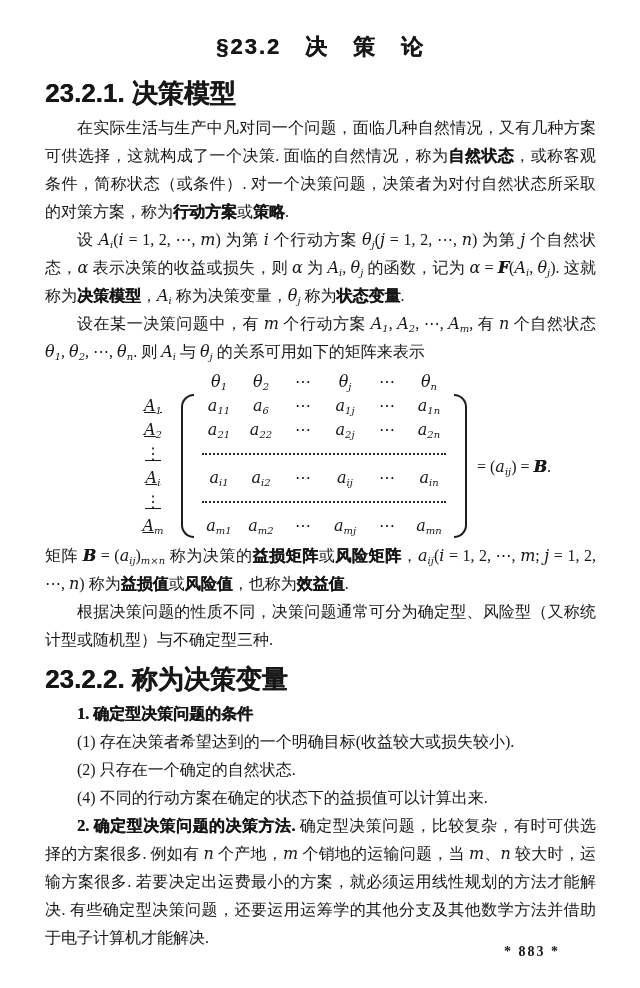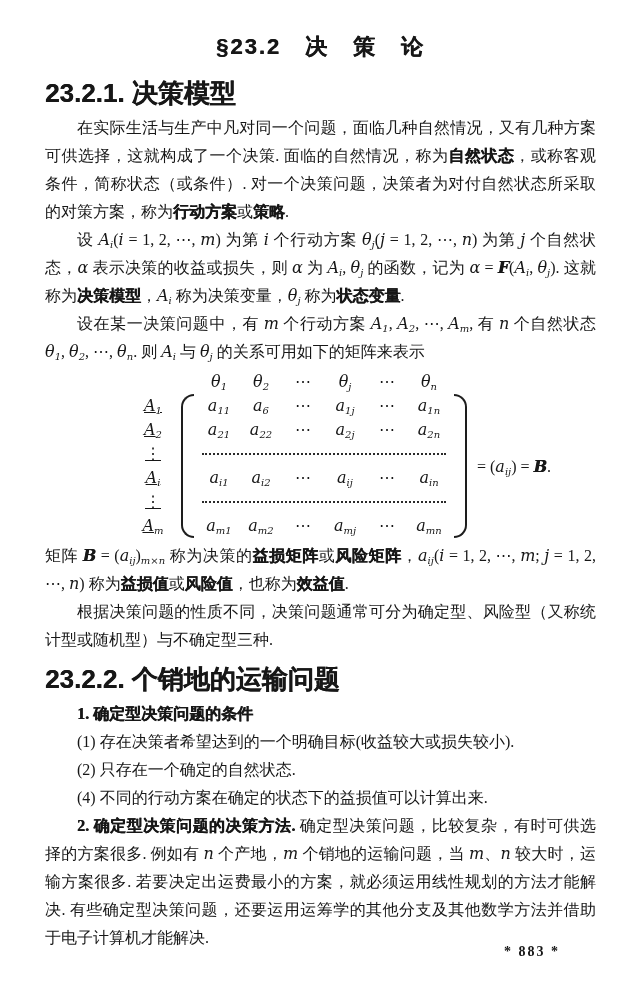--- a/index.html
+++ b/index.html
@@ -137,21 +137,21 @@
           <span class="mcell" style="grid-area: 7 / 4;">a<sub>m2</sub></span>
           <span class="mcell mdots" style="font-style: normal; grid-area: 7 / 5;">⋯</span>
           <span class="mcell" style="grid-area: 7 / 6;">a<sub>mj</sub></span>
           <span class="mcell mdots" style="font-style: normal; grid-area: 7 / 7;">⋯</span>
           <span class="mcell" style="grid-area: 7 / 8;">a<sub>mn</sub></span>
         </div>
         <div class="m-rhs"><span>= (</span><span class="it">a<sub>ij</sub></span><span>) = </span><span class="bd it">B</span><span>.</span></div>
       </div>
       <p class="para"><span>矩阵 </span><span class="bd it">B</span><span> = (</span><span class="it">a<sub>ij</sub></span><span>)<sub>m×n</sub></span><span> 称为决策的</span><span class="bd">益损矩阵</span><span>或</span><span class="bd">风险矩阵</span><span>，</span><span class="it">a<sub>ij</sub></span><span>(</span><span class="it">i</span><span> = 1, 2, ⋯, </span><span class="it">m</span><span>; </span><span class="it">j</span><span> = 1, 2, ⋯, </span><span class="it">n</span><span>) 称为</span><span class="bd">益损值</span><span>或</span><span class="bd">风险值</span><span>，也称为</span><span class="bd">效益值</span><span>.</span></p>
       <p class="para indent"><span>根据决策问题的性质不同，决策问题通常可分为确定型、风险型（又称统计型或随机型）与不确定型三种.</span></p>
-      <div class="sec-heading">23.2.2. 个销地的运输问题</div>
+      <div class="sec-heading">23.2.2. 称为决策变量</div>
       <p class="para indent"><span class="bd">1. 确定型决策问题的条件</span></p>
       <p class="para indent"><span>(1) 存在决策者希望达到的一个明确目标(收益较大或损失较小).</span></p>
       <p class="para indent"><span>(2) 只存在一个确定的自然状态.</span></p>
       <p class="para indent"><span>(4) 不同的行动方案在确定的状态下的益损值可以计算出来.</span></p>
       <p class="para indent"><span class="bd">2. 确定型决策问题的决策方法.</span><span>  确定型决策问题，比较复杂，有时可供选择的方案很多.  例如有 </span><span class="it">n</span><span> 个产地，</span><span class="it">m</span><span> 个销地的运输问题，当 </span><span class="it">m</span><span>、</span><span class="it">n</span><span> 较大时，运输方案很多.  若要决定出运费最小的方案，就必须运用线性规划的方法才能解决. 有些确定型决策问题，还要运用运筹学的其他分支及其他数学方法并借助于电子计算机才能解决.</span></p>
     </div>
   <div class="page-number">* 883 *</div>
 </div>
 
 </body></html>

